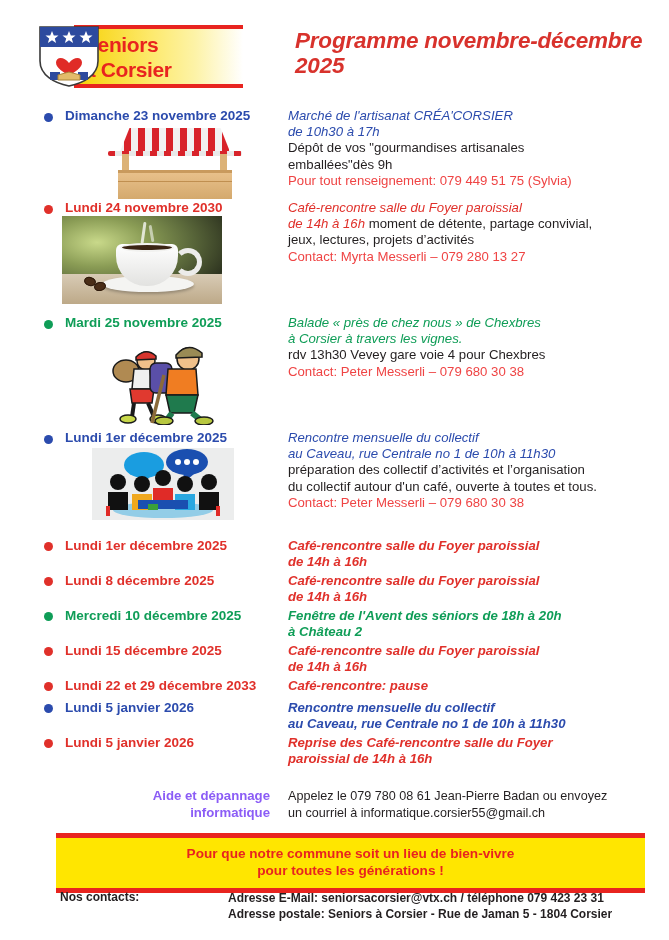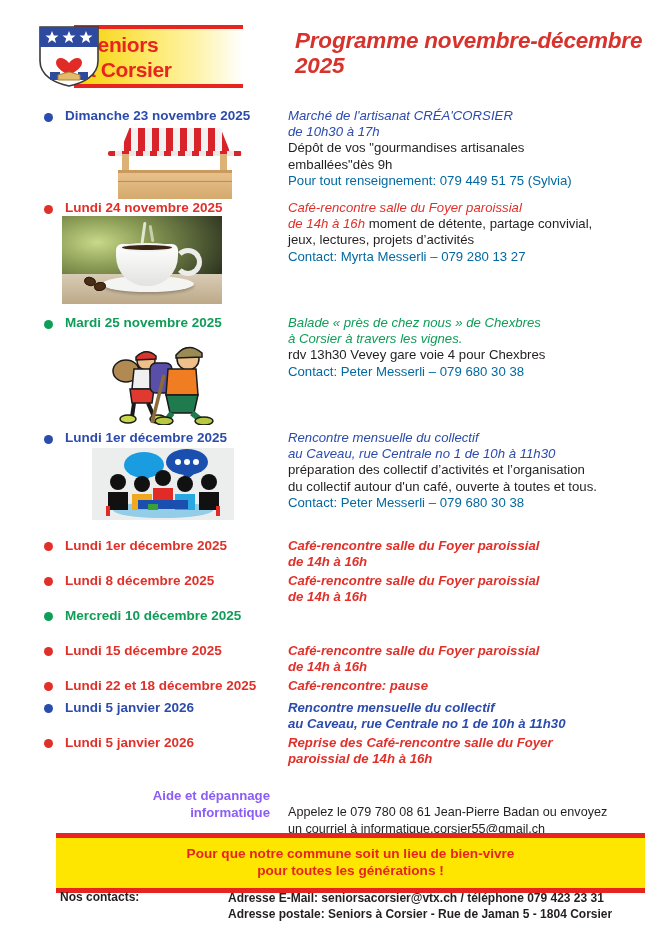--- a/index.html
+++ b/index.html
@@ -41,21 +41,21 @@
   .date{
     position:absolute;left:65px;top:0;width:225px;
     font-size:13.5px;font-weight:bold;line-height:16px;
   }
   .desc{
     position:absolute;left:288px;top:0;width:368px;
     font-size:13.2px;line-height:16.2px;
   }
   .desc .ti{font-style:italic;font-weight:normal;}
   .desc .pl{color:#231f20;font-style:normal;font-weight:normal;}
-  .desc .ct{color:#0369a1;font-style:normal;font-weight:normal;}
+  .desc .ct{color:#ef4444;font-style:normal;font-weight:normal;}
   .art{position:absolute;}
 
   
   .c-blue{color:#2b4bad;}
   .c-red{color:#e0302a;}
   .c-green{color:#0f9d57;}
   .b-blue{background:#2b4bad;}
   .b-red{background:#e0302a;}
   .b-green{background:#0f9d57;}
 
@@ -109,21 +109,21 @@
   .crow{position:relative;}
   .crow .bullet{top:4px;}
   .crow .date{font-size:13.5px;}
   .crow .desc{font-size:13.2px;font-style:italic;font-weight:bold;}
 
   
   .aide{position:absolute;left:0;width:669px;}
   .aide-label{position:absolute;left:60px;top:0;width:210px;text-align:right;
     font-size:13.2px;font-weight:bold;color:#8b5cf6;line-height:16.5px;}
   .aide-text{position:absolute;left:288px;top:0;width:372px;
-    font-size:12.6px;color:#231f20;line-height:16.5px;margin-top:16px;}
+    font-size:12.6px;color:#231f20;line-height:16.5px;}
 
   
   .banner{position:absolute;left:40px;width:589px;}
   .banner-rule{width:589px;height:5px;background:#e8241f;}
   .banner-body{width:589px;background:#ffe600;padding:7px 0 9px 0;text-align:center;
     box-sizing:border-box;}
   .banner-body .l{color:#e8241f;font-weight:bold;font-size:13.6px;line-height:17px;display:block;}
 
   
   .footer{position:absolute;left:0;width:669px;}
@@ -179,21 +179,21 @@
         <div class="roof-edge"></div>
         <div class="post l"></div>
         <div class="post r"></div>
         <div class="counter"></div>
       </div>
     </div>
   </div>
 
   <div class="event" style="position:absolute;left:0;top:200px;height:112px;">
     <span class="bullet b-red"></span>
-    <div class="date c-red">Lundi 24 novembre 2025</div>
+    <div class="date c-red">Lundi 24 novembre 2030</div>
     <div class="desc c-red">
       <div class="ti">Café-rencontre salle du Foyer paroissial</div>
       <div>
         <span class="ti">de 14h à 16h</span><span class="pl"> moment de détente, partage convivial,</span>
       </div>
       <div class="pl">jeux, lectures, projets d’activités</div>
       <div class="ct">Contact: Myrta Messerli – 079 280 13 27</div>
     </div>
     <div class="art" style="left:62px;top:16px;">
       <div class="coffee">
@@ -301,34 +301,38 @@
       <div class="date c-red">Lundi 8 décembre 2025</div>
       <div class="desc c-red">
         <div style="font-style:italic;font-weight:bold;">Café-rencontre salle du Foyer paroissial</div>
         <div style="font-style:italic;font-weight:bold;">de 14h à 16h</div>
       </div>
     </div>
 
     <div class="crow" style="height:35px;">
       <span class="bullet b-green" style="top:4px;"></span>
       <div class="date c-green">Mercredi 10 décembre 2025</div>
+      <div class="desc c-green">
+        <div style="font-style:italic;font-weight:bold;">Fenêtre de l'Avent des séniors de 18h à 20h</div>
+        <div style="font-style:italic;font-weight:bold;">à Château 2</div>
+      </div>
     </div>
 
     <div class="crow" style="height:35px;">
       <span class="bullet b-red" style="top:4px;"></span>
       <div class="date c-red">Lundi 15 décembre 2025</div>
       <div class="desc c-red">
         <div style="font-style:italic;font-weight:bold;">Café-rencontre salle du Foyer paroissial</div>
         <div style="font-style:italic;font-weight:bold;">de 14h à 16h</div>
       </div>
     </div>
 
     <div class="crow" style="height:22px;">
       <span class="bullet b-red" style="top:4px;"></span>
-      <div class="date c-red">Lundi 22 et 18 décembre 2025</div>
+      <div class="date c-red">Lundi 22 et 29 décembre 2033</div>
       <div class="desc c-red">
         <div style="font-style:italic;font-weight:bold;">Café-rencontre: pause</div>
       </div>
     </div>
 
     <div class="crow" style="height:35px;">
       <span class="bullet b-blue" style="top:4px;"></span>
       <div class="date c-blue">Lundi 5 janvier 2026</div>
       <div class="desc c-blue">
         <div style="font-style:italic;font-weight:bold;">Rencontre mensuelle du collectif</div>

